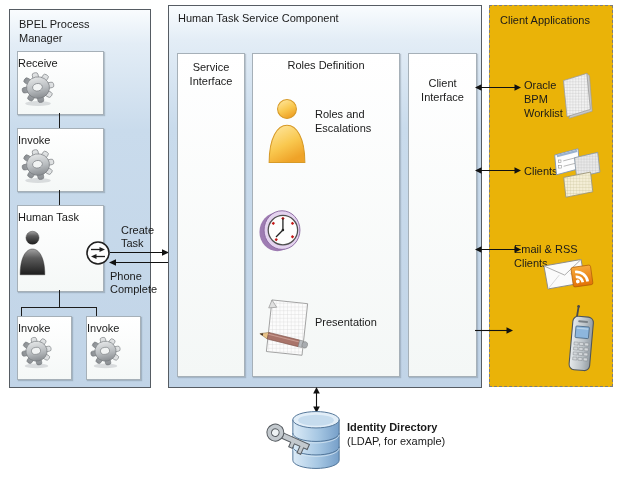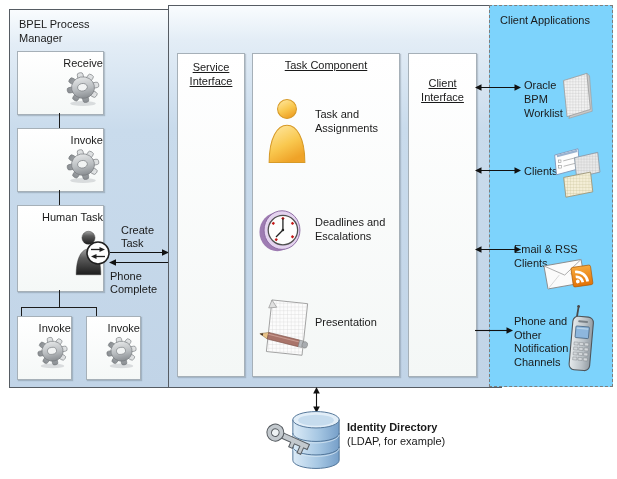--- a/index.html
+++ b/index.html
@@ -1,28 +1,28 @@
 <!DOCTYPE html>
 <html><head>
 <meta charset="utf-8">
 <style>
   html,body{margin:0;padding:0;background:#fff;}
   .stage{position:relative;width:617px;height:479px;background:#ffffff;
          font-family:"Liberation Sans",sans-serif;font-size:11px;color:#1a1a1a;
          line-height:13px;overflow:hidden;}
   .abs{position:absolute;}
   .panel{position:absolute;border:1px solid #565c63;
-         background:linear-gradient(180deg,#f9fcfe 0%,#e3edf6 9%,#c9dbec 32%,#c1d4e7 100%);padding-left:20px;}
-  .dashed-panel{position:absolute;border:1px dashed #7d7d7d;background:#7dd3fc;}
+         background:linear-gradient(180deg,#f9fcfe 0%,#e3edf6 9%,#c9dbec 32%,#c1d4e7 100%);}
+  .dashed-panel{position:absolute;border:1px dashed #7d7d7d;background:#eab308;}
   .wbox{position:absolute;background:linear-gradient(180deg,#ffffff 0%,#f5f8f7 100%);
         border:1px solid #a6b0b8;box-shadow:1px 1px 1px rgba(80,92,104,0.28);
-        display:flex;flex-direction:column;align-items:flex-end;}
+        display:flex;flex-direction:column;align-items:flex-start;}
   .wbox .lbl{margin-top:5px;text-align:center;}
   .tallbox{position:absolute;background:linear-gradient(180deg,#ffffff 0%,#f4f7f6 100%);
-        border:1px solid #a6b0b8;box-shadow:1px 1px 1px rgba(80,92,104,0.25);text-decoration:underline;}
+        border:1px solid #a6b0b8;box-shadow:1px 1px 1px rgba(80,92,104,0.25);}
   .ctr{text-align:center;}
   .line-v{position:absolute;width:1px;background:#1c1c1c;}
   .line-h{position:absolute;height:1px;background:#1c1c1c;}
   .lab{position:absolute;}
   .bold{font-weight:bold;}
   svg{display:block;}
 </style>
 </head>
 <body>
 
@@ -266,37 +266,37 @@
     <line x1="0" y1="4.5" x2="53" y2="4.5" stroke="#111" stroke-width="1.1"></line>
     <polygon points="59,4.5 52,1.2 52,7.8" fill="#111"></polygon>
   </svg>
   <svg class="abs" style="left:109px;top:258px" width="60" height="9">
     <polygon points="0,4.5 7,1.2 7,7.8" fill="#111"></polygon>
     <line x1="6" y1="4.5" x2="60" y2="4.5" stroke="#111" stroke-width="1.1"></line>
   </svg>
   <div class="lab" style="left:110px;top:270px;width:56px">Phone Complete</div>
 
   <div class="panel" style="left:168px;top:5px;width:312px;height:381px">
+    <div class="lab" style="left:9px;top:6px;width:290px">Human Task Service Component</div>
 
     <div class="tallbox" style="left:8px;top:47px;width:66px;height:322px">
       <div class="ctr" style="margin-top:6px;line-height:14px">Service Interface</div>
     </div>
 
     <div class="tallbox" style="left:83px;top:47px;width:146px;height:322px">
-      <div class="ctr" style="margin-top:5px">Task Component</div>
+      <div class="ctr" style="margin-top:5px">Roles Definition</div>
 
       <svg class="abs" style="left:13px;top:43px" width="42" height="68" viewBox="0 0 40 64">
           <use href="#sym-person" xlink:href="#sym-person" fill="url(#g-yellow)" stroke="#d79a28" stroke-width="1"></use>
         </svg>
-      <div class="lab" style="left:62px;top:53px;width:82px;line-height:14px">Task and Assignments</div>
+      <div class="lab" style="left:62px;top:53px;width:82px;line-height:14px">Roles and Escalations</div>
 
       <svg class="abs" style="left:6px;top:152px" width="46" height="50" viewBox="0 0 50 52">
           <use href="#sym-clock" xlink:href="#sym-clock"></use>
         </svg>
-      <div class="lab" style="left:62px;top:161px;width:88px;line-height:14px">Deadlines and Escalations</div>
 
       <svg class="abs" style="left:4px;top:240px" width="60" height="70" viewBox="0 0 64 72">
           <use href="#sym-notepad" xlink:href="#sym-notepad"></use>
         </svg>
       <div class="lab" style="left:62px;top:262px;width:80px">Presentation</div>
     </div>
 
     <div class="tallbox" style="left:239px;top:47px;width:67px;height:322px">
       <div class="ctr" style="margin-top:22px;line-height:14px">Client Interface</div>
     </div>
@@ -313,21 +313,20 @@
     <div class="lab" style="left:34px;top:159px;width:58px">Clients</div>
     <svg class="abs" style="left:62px;top:136px" width="52" height="62" viewBox="0 0 58 64">
         <use href="#sym-portals" xlink:href="#sym-portals"></use>
       </svg>
 
     <div class="lab" style="left:24px;top:237px;width:72px;line-height:13.5px">Email &amp; RSS Clients</div>
     <svg class="abs" style="left:53px;top:246px" width="52" height="42" viewBox="0 0 58 46">
         <use href="#sym-email-rss" xlink:href="#sym-email-rss"></use>
       </svg>
 
-    <div class="lab" style="left:24px;top:309px;width:64px;line-height:13.5px">Phone and Other Notification Channels</div>
     <svg class="abs" style="left:75px;top:296px" width="34" height="74" viewBox="0 0 38 78">
         <use href="#sym-phone" xlink:href="#sym-phone"></use>
       </svg>
   </div>
 
   <svg class="abs" style="left:475px;top:83px" width="46" height="9">
     <line x1="5" y1="4.5" x2="41" y2="4.5" stroke="#111" stroke-width="1.1"></line>
     <polygon points="0,4.5 6.5,1.2 6.5,7.8" fill="#111"></polygon>
     <polygon points="46,4.5 39.5,1.2 39.5,7.8" fill="#111"></polygon>
   </svg>

